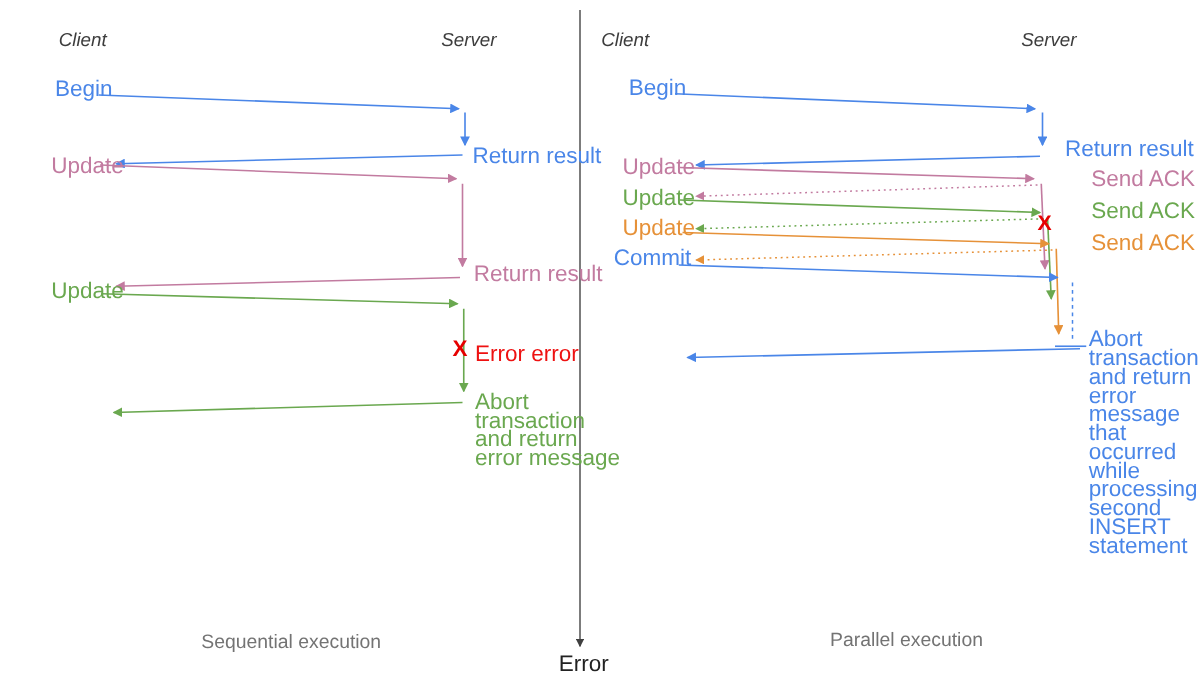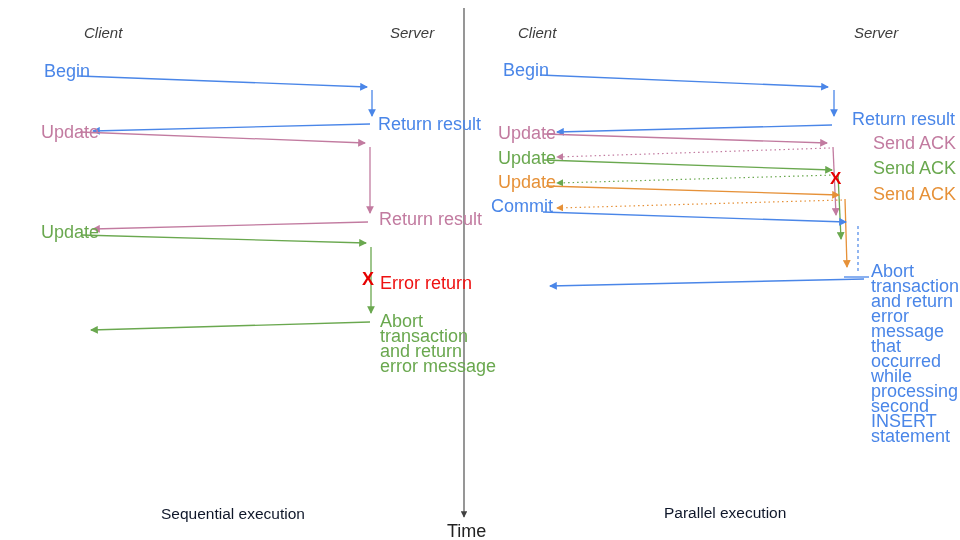--- a/index.html
+++ b/index.html
@@ -1,21 +1,21 @@
 <!DOCTYPE html>
 <html><head>
 <meta charset="utf-8">
 <style>
   html,body{margin:0;padding:0;background:#ffffff;}
   #stage{position:relative;width:960px;height:540px;background:#ffffff;overflow:hidden;
          font-family:"Liberation Sans", sans-serif;}
   #wires{position:absolute;left:0;top:0;width:960px;height:540px;}
   .lbl{position:absolute;font-size:18px;line-height:14px;white-space:nowrap;}
-  .hdr{position:absolute;font-size:15px;font-style:italic;color:#3d3d3d;margin-left:37px;}
-  .title{position:absolute;font-size:15.5px;color:#0f172a;}
+  .hdr{position:absolute;font-size:15px;font-style:italic;color:#3d3d3d;}
+  .title{position:absolute;font-size:15.5px;color:#737373;}
   .blue{color:#4a86e8;}
   .pink{color:#c27ba0;}
   .green{color:#6aa84f;}
   .orange{color:#e69138;}
   .red{color:#ee1111;}
   .dark{color:#222222;}
   .xmark{position:absolute;font-weight:700;color:#e60000;font-size:18px;line-height:18px;}
   .multi{white-space:pre-line;line-height:15px;}
 </style>
 </head>
@@ -74,21 +74,21 @@
 
   <div class="hdr" style="left:47px;top:24px;">Client</div>
   <div class="hdr" style="left:353px;top:24px;">Server</div>
 
   <div class="lbl blue" style="left:44px;top:64px;">Begin</div>
   <div class="lbl blue" style="left:378px;top:117px;">Return result</div>
   <div class="lbl pink" style="left:41px;top:125px;">Update</div>
   <div class="lbl pink" style="left:379px;top:212px;">Return result</div>
   <div class="lbl green" style="left:41px;top:225px;">Update</div>
   <div class="xmark" style="left:362px;top:270px;">X</div>
-  <div class="lbl red" style="left:380px;top:276px;">Error return</div>
+  <div class="lbl red" style="left:380px;top:276px;">Error error</div>
   <div class="lbl green multi" style="left:380px;top:314px;">Abort
 transaction
 and return
 error message</div>
 
   <div class="hdr" style="left:481px;top:24px;">Client</div>
   <div class="hdr" style="left:817px;top:24px;">Server</div>
 
   <div class="lbl blue" style="left:503px;top:63px;">Begin</div>
   <div class="lbl blue" style="left:852px;top:112px;">Return result</div>
@@ -106,15 +106,15 @@
 error message
 that occurred
 while
 processing
 second
 INSERT
 statement</div>
 
   <div class="title" style="left:161px;top:505px;">Sequential execution</div>
   <div class="title" style="left:664px;top:504px;text-align:right;">Parallel execution</div>
-  <div class="lbl dark" style="left:447px;top:524px;">Time</div>
+  <div class="lbl dark" style="left:447px;top:524px;">Error</div>
 
 </div>
 
 </body></html>

